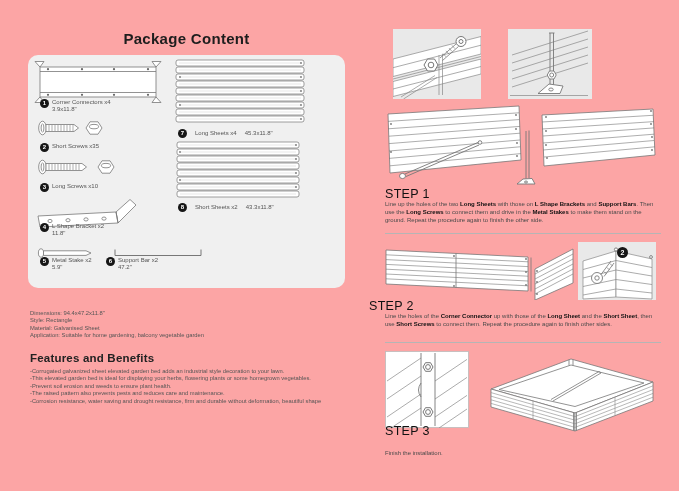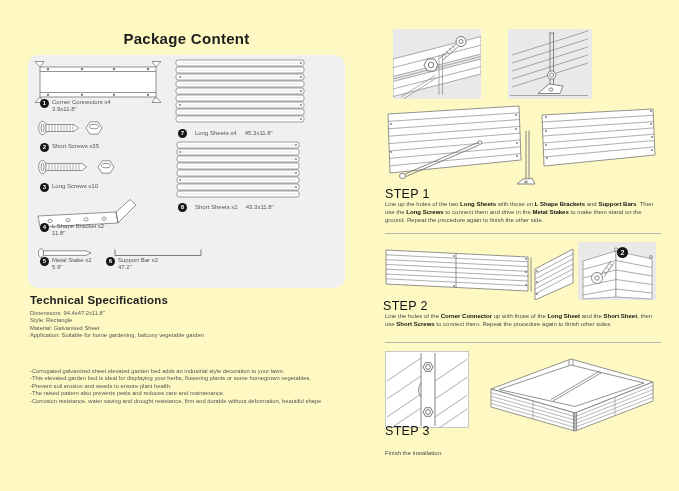--- a/index.html
+++ b/index.html
@@ -1,16 +1,16 @@
 <!DOCTYPE html>
 <html><head>
 <meta charset="utf-8">
 <style>
   html,body{margin:0;padding:0;background:#fff;}
-  .page{position:relative;width:679px;height:491px;background:#fef9c3;overflow:hidden;
+  .page{position:relative;width:679px;height:491px;background:#fca5a5;overflow:hidden;
         font-family:"Liberation Sans",sans-serif;color:#444;}
   .abs{position:absolute;}
   
   .title{width:317px;text-align:center;font-size:15px;font-weight:700;color:#1d1d1d;letter-spacing:.3px;}
   .partsbox{width:317px;height:233px;background:#f0f0f0;border-radius:10px;}
   .part{display:flex;gap:3px;align-items:flex-start;}
   .badge{flex:0 0 auto;width:9px;height:9px;border-radius:50%;background:#161616;color:#fff;
          font-size:6px;font-weight:700;line-height:9px;text-align:center;}
   .ptext{display:flex;flex-direction:column;font-size:6px;line-height:7px;color:#555;}
   .prow{display:flex;gap:8px;font-size:6px;line-height:9px;color:#555;align-items:center;}
@@ -196,28 +196,28 @@
           <circle cx="5" cy="39" r="0.9"></circle>
       </g>
     </svg>
     <div class="abs prow" style="left:150px;top:148px">
       <span class="badge">8</span>
       <span>Short Sheets x2</span>
       <span>43.3x11.8"</span>
     </div>
   </div>
 
-  <div class="abs h2" style="left:30px;top:294px">Technical Specifications</div>
   <div class="abs body-lines" style="left:30px;top:310px">
     <div>Dimensions: 94.4x47.2x11.8"</div>
     <div>Style: Rectangle</div>
     <div>Material: Galvanised Sheet</div>
     <div>Application: Suitable for home gardening, balcony vegetable garden</div>
   </div>
 
+  <div class="abs h2" style="left:30px;top:352px">Features and Benefits</div>
   <div class="abs body-lines" style="left:30px;top:368px">
     <div>-Corrugated galvanized sheet elevated garden bed adds an industrial style decoration to your lawn.</div>
     <div>-This elevated garden bed is ideal for displaying your herbs, flowering plants or some homegrown vegetables.</div>
     <div>-Prevent soil erosion and weeds to ensure plant health.</div>
     <div>-The raised pattern also prevents pests and reduces care and maintenance.</div>
     <div>-Corrosion resistance, water saving and drought resistance, firm and durable without deformation, beautiful shape</div>
   </div>
 
   <svg class="abs" style="left:393px;top:29px" width="88" height="70" viewBox="0 0 88 70">
     <rect x="0" y="0" width="88" height="70" fill="#e9e9e9"></rect>
@@ -324,21 +324,21 @@
       <circle cx="38" cy="7.5" r="1.6"></circle>
         <circle cx="73" cy="15" r="1.4"></circle>
       <circle cx="19" cy="36" r="5.5"></circle>
         <circle cx="19" cy="36" r="2.2"></circle>
       <path d="M23,32.5 L33,19 M26,34.5 L36,21" fill="none" stroke-width="0.8"></path>
       <path d="M25.5,29.5 L29,32 M28.5,25.5 L32,28 M31.5,21.5 L35,24" fill="none" stroke-width="0.6"></path>
     </g>
   </svg>
   <div class="abs badge2" style="left:617px;top:247px">2</div>
 
-  <div class="abs steph" style="left:383px;top:299px">STEP 2</div>
+  <div class="abs steph" style="left:369px;top:299px">STEP 2</div>
   <p class="abs steptext" style="left:385px;top:313px;width:277px"><span>Line the holes of the </span><b>Corner Connector</b><span> up with those of the </span><b>Long Sheet</b><span> and the </span><b>Short Sheet</b><span>, then use </span><b>Short Screws</b><span> to connect them. Repeat the procedure again to finish other sides.</span></p>
 
   <div class="abs divider" style="left:385px;top:342px;width:276px"></div>
 
   <svg class="abs" style="left:385px;top:351px" width="84" height="77" viewBox="0 0 84 77">
     <rect x="0.5" y="0.5" width="83" height="76" fill="#fff" stroke="#bbb" stroke-width="0.8"></rect>
     <g stroke="#888" stroke-width="0.7" fill="none">
       <path d="M2,30 L36,7 M2,48 L36,25 M2,66 L36,43 M6,77 L36,57"></path>
       <path d="M50,30 L82,8.4 M50,48 L82,26.4 M50,66 L82,44.4 M54,77 L82,58"></path>
       <path d="M36,2 V75 M50,2 V75" stroke="#777" stroke-width="0.9"></path>

